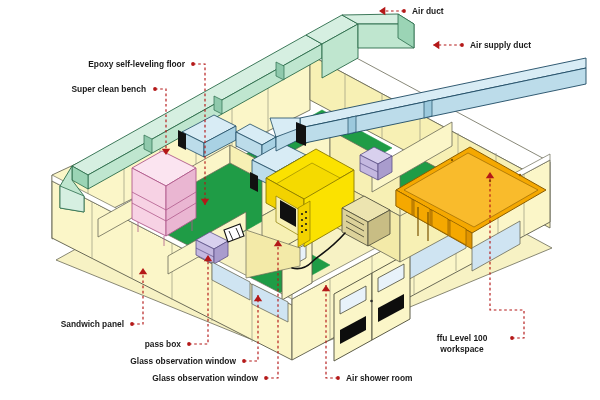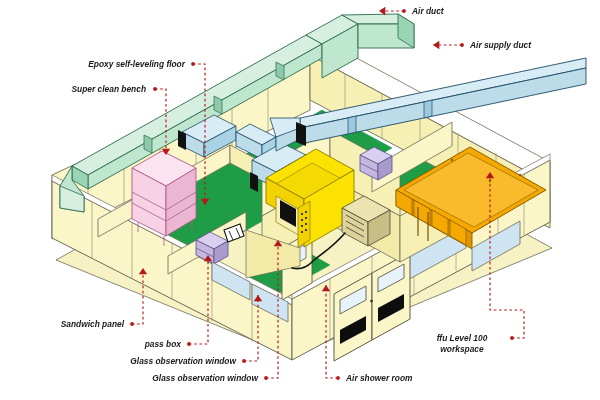--- a/index.html
+++ b/index.html
@@ -1,18 +1,18 @@
 <!DOCTYPE html>
 <html><head>
 <meta charset="utf-8">
 <style>
   html,body{margin:0;padding:0;background:#ffffff;}
   body{width:600px;height:400px;overflow:hidden;
        font-family:"Liberation Sans", sans-serif;}
-  #stage{position:relative;width:480px;height:400px;background:#fff;font-style:italic;}
+  #stage{position:relative;width:480px;height:400px;background:#fff;}
   svg{display:block;}
   .lbl{font-family:"Liberation Sans", sans-serif;font-size:8.4px;fill:#1a1a1a;font-weight:600;}
 </style>
 </head>
 <body>
 
 <div id="stage">
 <svg width="600" height="400" viewBox="0 0 600 400">
   <defs>
     <marker id="mk-left" markerWidth="7" markerHeight="7" refX="5.5" refY="3" orient="auto-start-reverse">

